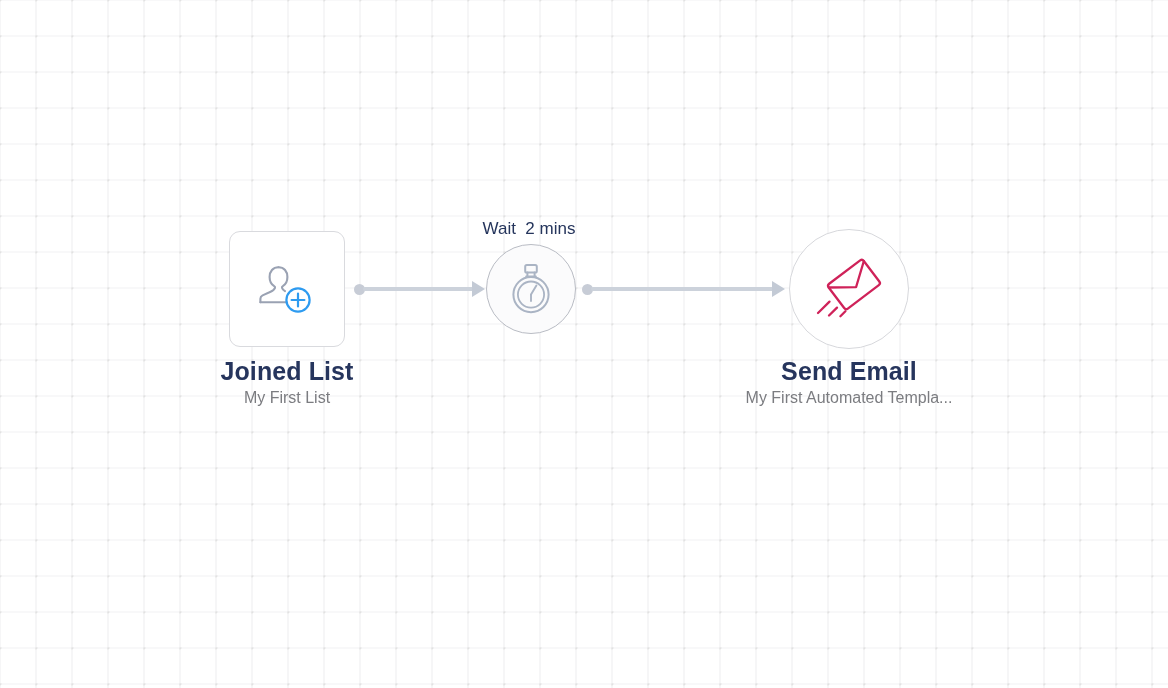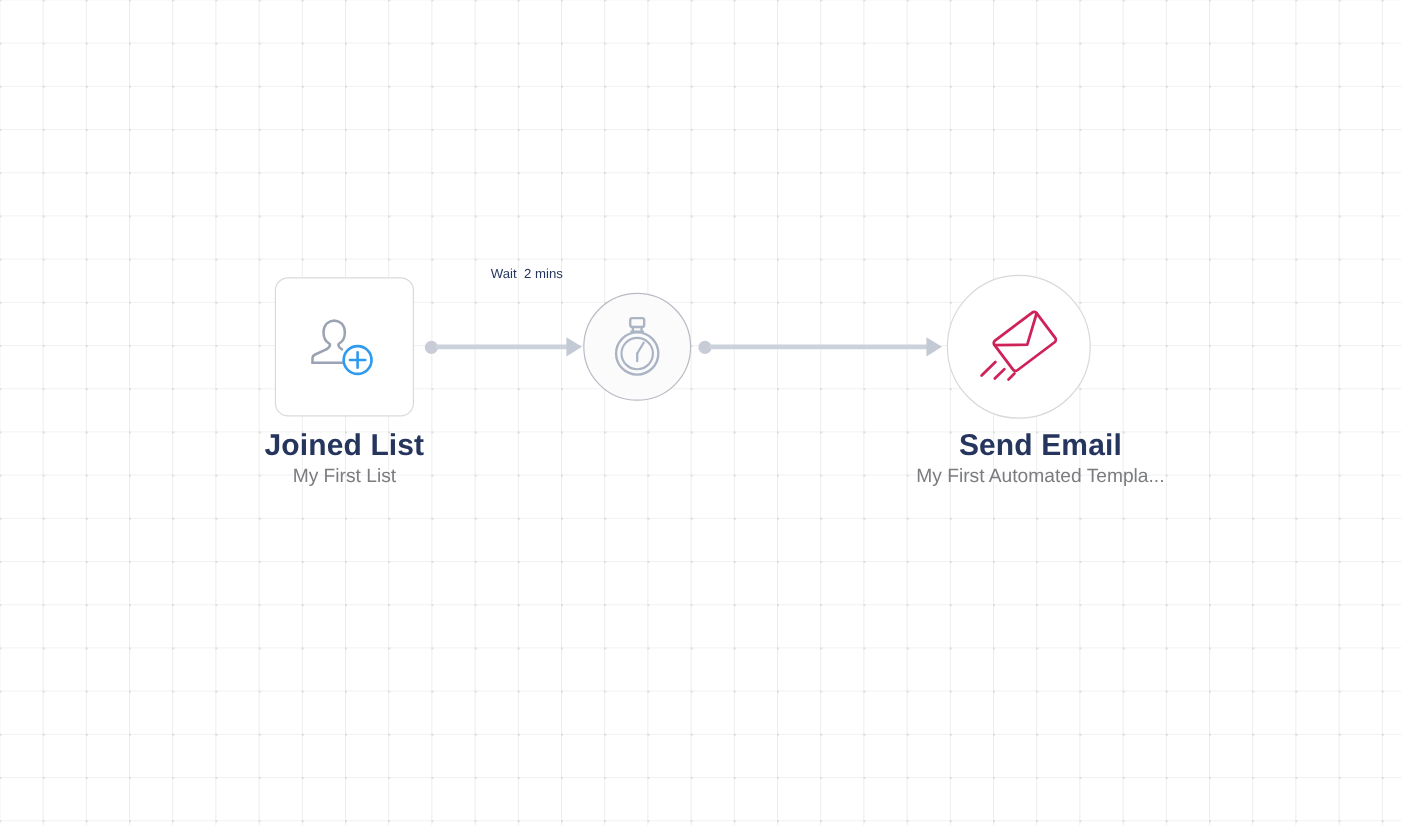--- a/index.html
+++ b/index.html
@@ -111,24 +111,24 @@
   .node-subtitle {
     font-size: 16px;
     font-weight: normal;
     color: #7b7c80;
     line-height: 24px;
     margin-top: 3px;
   }
 
   .wait-caption {
     position: absolute;
-    font-size: 11px;
+    font-size: 17px;
     color: #25355c;
     white-space: pre;
-    text-align: left;
+    text-align: center;
     line-height: 20px;
   }
 
   .icon-svg { display: block; }
 </style>
 </head>
 <body>
 
 <div id="canvas">
 
@@ -202,19 +202,19 @@
             <path d="M20.5 17.2 L42.5 33.4 L64.5 17.2" stroke="#cf2259" stroke-width="2.3" stroke-linecap="round" stroke-linejoin="round"></path>
           </g>
 
           <path d="M6.0 57.0 L17.5 45.6" stroke="#cf2259" stroke-width="2.3" stroke-linecap="round"></path>
           <path d="M17.0 59.5 L25.0 51.6" stroke="#cf2259" stroke-width="2.3" stroke-linecap="round"></path>
           <path d="M28.4 60.2 L33.4 55.2" stroke="#cf2259" stroke-width="2.3" stroke-linecap="round"></path>
         </svg>
       </span>
     </div>
 
-    <div class="node-labels" style="left:707px; top:359px; width:320px;text-align:center;">
+    <div class="node-labels" style="left:689px; top:359px; width:320px;text-align:center;">
       <div class="node-title">Send Email</div>
       <div class="node-subtitle">My First Automated Templa...</div>
     </div>
   </div>
 
 </div>
 
 </body></html>

